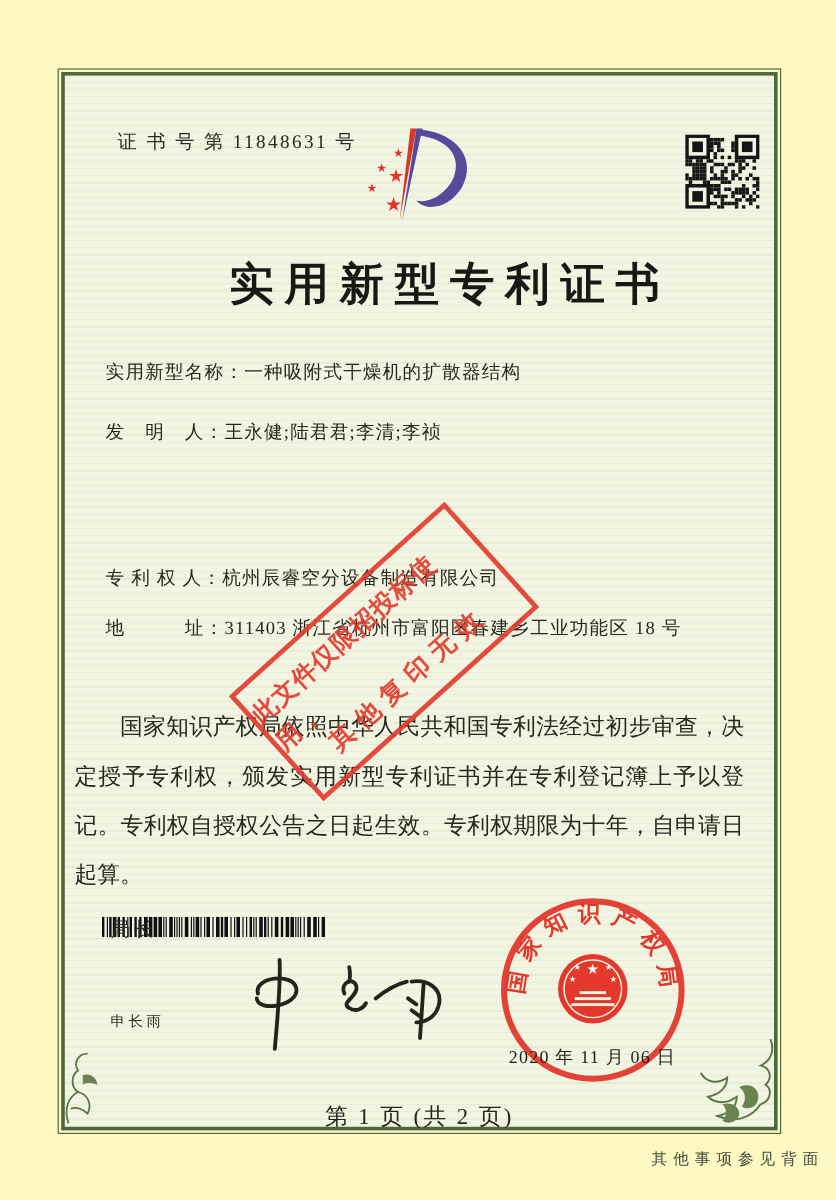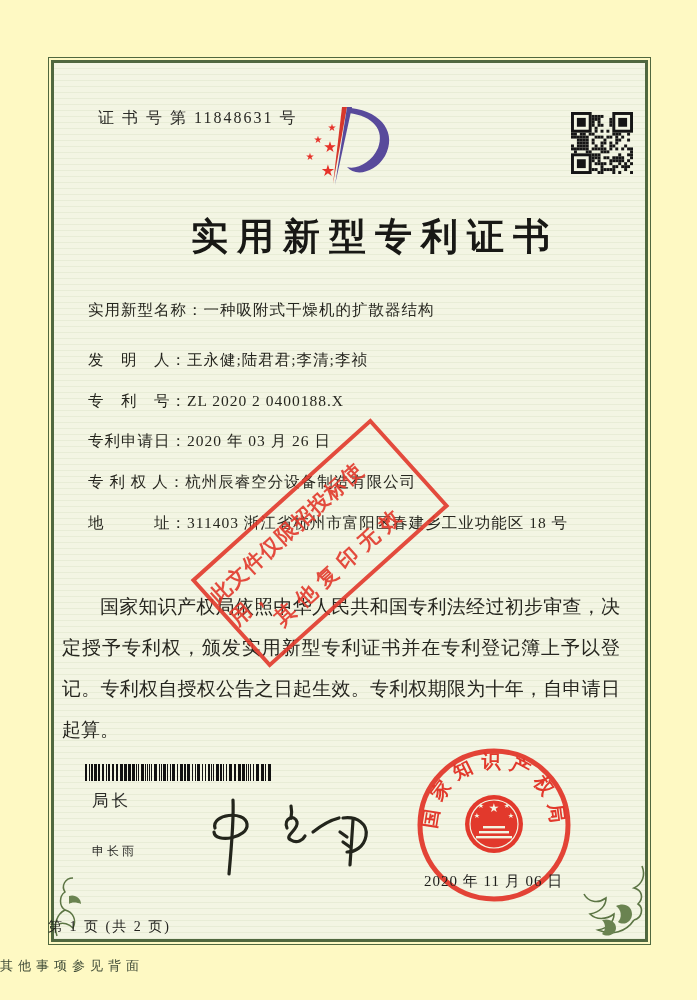--- a/index.html
+++ b/index.html
@@ -23,35 +23,35 @@
   .certno { position:absolute; left:98px; top:108px; font-size:16px; letter-spacing:2px; color:#2a2a26; }
   .title  { position:absolute; left:48px; top:212px; width:654px; text-align:center;
             font-size:37px; font-weight:bold; letter-spacing:9px; color:#181815; }
   .row { position:absolute; left:88px; width:540px; font-size:15.5px; white-space:nowrap; color:#26261f; }
   .row .flabel { letter-spacing:1px; }
   .row .fvalue { letter-spacing:1px; }
   .row .second { margin-left:42px; }
   .paras { position:absolute; left:62px; top:586px; width:558px; font-size:19px;
            line-height:41px; text-align:justify; color:#26261f; }
   .paras p { margin:0; text-indent:2em; }
-  .officer-title { position:absolute; left:92px; top:790px; font-size:16.5px; letter-spacing:3px; }
+  .officer-title { position:absolute; left:92px; top:764px; font-size:16.5px; letter-spacing:3px; }
   .officer-name  { position:absolute; left:92px; top:843px; font-size:12px; letter-spacing:3px; }
   .seal-date { position:absolute; left:424px; top:872px; font-size:15px; letter-spacing:1px;
                color:#1e1e1c; z-index:7; }
   .stamp {
     position:absolute; left:199px; top:484px; width:242px; height:118px;
     transform:rotate(-42deg); border:4px solid #e2392c; opacity:0.9; z-index:6;
     display:flex; flex-direction:column; justify-content:center; align-items:center;
     color:#e2392c; background:transparent;
   }
   .stamp .l1 { font-size:21px; font-weight:bold; letter-spacing:1px; line-height:30px; }
   .stamp .l2 { font-size:21px; font-weight:bold; letter-spacing:7px; line-height:30px; }
-  .page-info { position:absolute; left:48px; top:918px; width:603px; 
-               font-size:14px; letter-spacing:2px; color:#23231f; }
-  .back-note { position:absolute; left:0; top:957px; width:687px; text-align:left;
+  .page-info { position:absolute; left:48px; top:918px; width:603px; text-align:center;
+               font-size:19px; letter-spacing:2px; color:#23231f; }
+  .back-note { position:absolute; left:0; top:957px; width:687px; text-align:right;
                font-size:13px; letter-spacing:5px; color:#3e4a36; }
   svg { position:absolute; }
   .logo-svg   { left:293px; top:104px; }
   .qr-svg     { left:571px; top:112px; }
   .bar-svg    { left:85px;  top:764px; }
   .sig-svg    { left:195px; top:794px; z-index:2; }
   .seal-svg   { left:415px; top:746px; z-index:3; }
   .orn-right  { left:572px; top:862px; }
   .orn-left   { left:51px;  top:876px; }
 </style>
@@ -238,26 +238,20 @@
   </svg>
 
   <div class="title">实用新型专利证书</div>
 
   <div class="row" style="top:300px">
     <span class="flabel">实用新型名称：</span><span class="fvalue">一种吸附式干燥机的扩散器结构</span>
   </div>
   <div class="row" style="top:350px">
     <span class="flabel">发　明　人：</span><span class="fvalue">王永健;陆君君;李清;李祯</span>
   </div>
-  <div class="row" style="top:391px">
-    <span class="flabel">专　利　号：</span><span class="fvalue">ZL 2020 2 0400188.X</span>
-  </div>
-  <div class="row" style="top:431px">
-    <span class="flabel">专利申请日：</span><span class="fvalue">2020 年 03 月 26 日</span>
-  </div>
   <div class="row" style="top:472px">
     <span class="flabel">专 利 权 人：</span><span class="fvalue">杭州辰睿空分设备制造有限公司</span>
   </div>
   <div class="row" style="top:513px">
     <span class="flabel">地　　　址：</span><span class="fvalue">311403 浙江省杭州市富阳区春建乡工业功能区 18 号</span>
   </div>
 
   <div class="paras">
     <p>国家知识产权局依照中华人民共和国专利法经过初步审查，决定授予专利权，颁发实用新型专利证书并在专利登记簿上予以登记。专利权自授权公告之日起生效。专利权期限为十年，自申请日起算。</p>
   </div>

